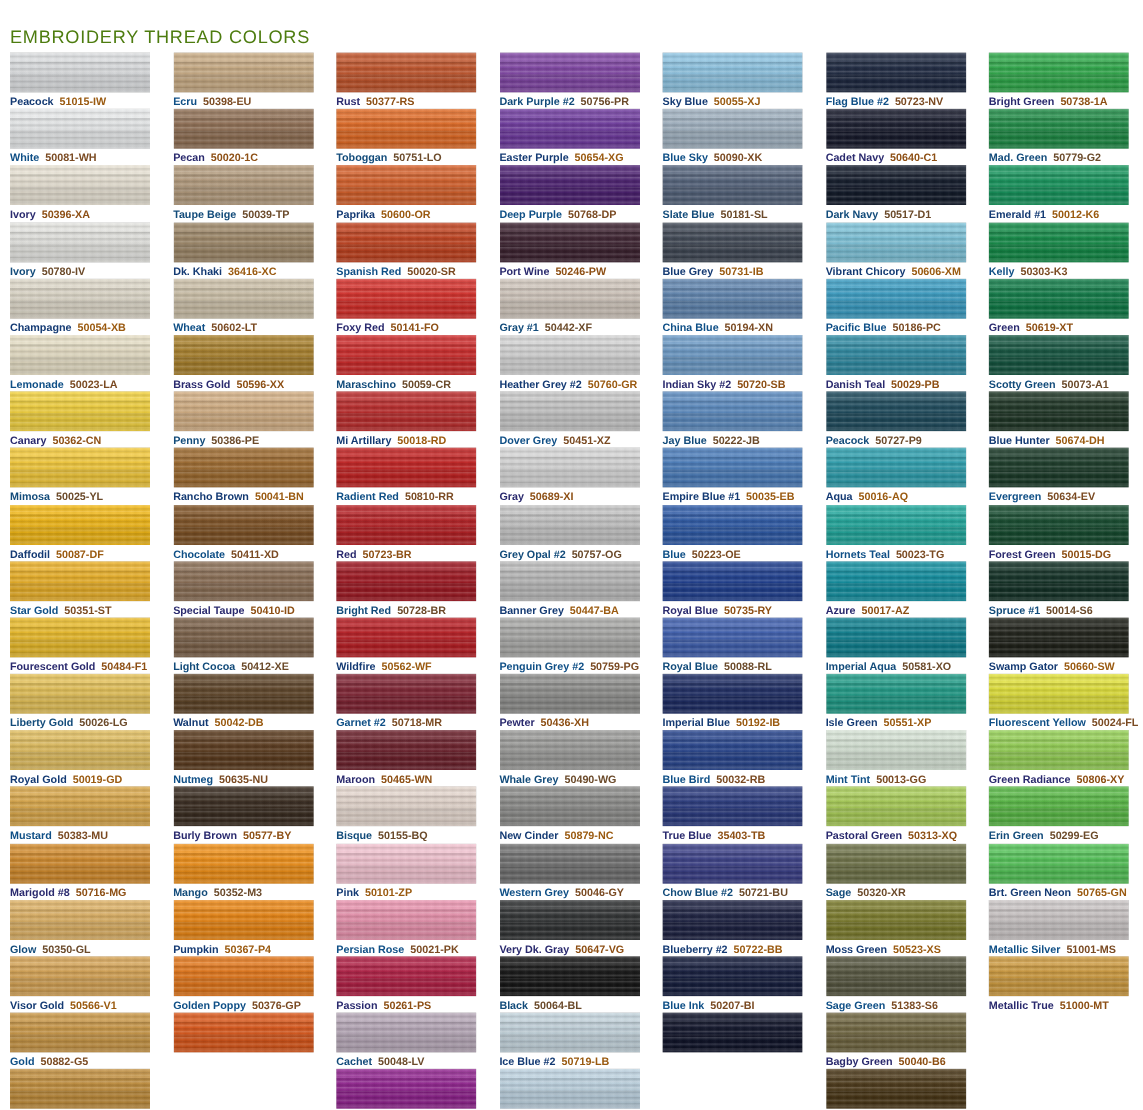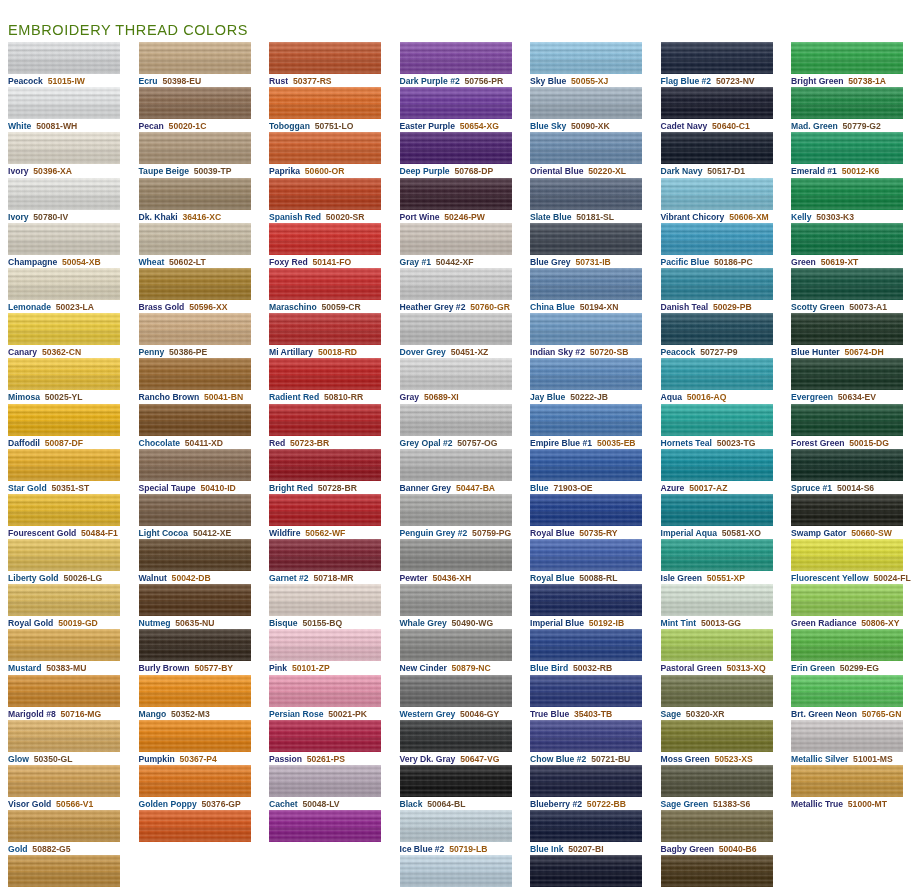--- a/index.html
+++ b/index.html
@@ -551,20 +551,29 @@
           <div class="sw">
             <div class="base" style="background: rgb(126, 35, 50);"></div>
             <div class="fib"></div>
             <div class="fib2"></div>
             <div class="sheen"></div>
           </div>
           <div class="lbl v2"><span class="nm">Garnet #2</span>&nbsp;&nbsp;<span class="cd">50718-MR</span></div>
         </div>
         <div class="chip">
           <div class="sw">
+            <div class="base" style="background: rgb(106, 31, 42);"></div>
+            <div class="fib"></div>
+            <div class="fib2"></div>
+            <div class="sheen"></div>
+          </div>
+          <div class="lbl v3"><span class="nm">Maroon</span>&nbsp;&nbsp;<span class="cd">50465-WN</span></div>
+        </div>
+        <div class="chip">
+          <div class="sw">
             <div class="base" style="background: rgb(228, 214, 205);"></div>
             <div class="fib"></div>
             <div class="fib2"></div>
             <div class="sheen"></div>
           </div>
           <div class="lbl v4"><span class="nm">Bisque</span>&nbsp;&nbsp;<span class="cd">50155-BQ</span></div>
         </div>
         <div class="chip">
           <div class="sw">
             <div class="base" style="background: rgb(241, 194, 207);"></div>
@@ -796,29 +805,20 @@
           <div class="sw">
             <div class="base" style="background: rgb(159, 176, 191);"></div>
             <div class="fib"></div>
             <div class="fib2"></div>
             <div class="sheen"></div>
           </div>
           <div class="lbl v2"><span class="nm">Blue Sky</span>&nbsp;&nbsp;<span class="cd">50090-XK</span></div>
         </div>
         <div class="chip">
           <div class="sw">
-            <div class="base" style="background: rgb(109, 143, 179);"></div>
-            <div class="fib"></div>
-            <div class="fib2"></div>
-            <div class="sheen"></div>
-          </div>
-          <div class="lbl v3"><span class="nm">Oriental Blue</span>&nbsp;&nbsp;<span class="cd">50220-XL</span></div>
-        </div>
-        <div class="chip">
-          <div class="sw">
             <div class="base" style="background: rgb(83, 98, 122);"></div>
             <div class="fib"></div>
             <div class="fib2"></div>
             <div class="sheen"></div>
           </div>
           <div class="lbl v4"><span class="nm">Slate Blue</span>&nbsp;&nbsp;<span class="cd">50181-SL</span></div>
         </div>
         <div class="chip">
           <div class="sw">
             <div class="base" style="background: rgb(63, 71, 84);"></div>
@@ -864,21 +864,21 @@
           </div>
           <div class="lbl v1"><span class="nm">Empire Blue #1</span>&nbsp;&nbsp;<span class="cd">50035-EB</span></div>
         </div>
         <div class="chip">
           <div class="sw">
             <div class="base" style="background: rgb(46, 90, 166);"></div>
             <div class="fib"></div>
             <div class="fib2"></div>
             <div class="sheen"></div>
           </div>
-          <div class="lbl v2"><span class="nm">Blue</span>&nbsp;&nbsp;<span class="cd">71903-OE</span></div>
+          <div class="lbl v2"><span class="nm">Blue</span>&nbsp;&nbsp;<span class="cd">50223-OE</span></div>
         </div>
         <div class="chip">
           <div class="sw">
             <div class="base" style="background: rgb(31, 63, 143);"></div>
             <div class="fib"></div>
             <div class="fib2"></div>
             <div class="sheen"></div>
           </div>
           <div class="lbl v3"><span class="nm">Royal Blue</span>&nbsp;&nbsp;<span class="cd">50735-RY</span></div>
         </div>

